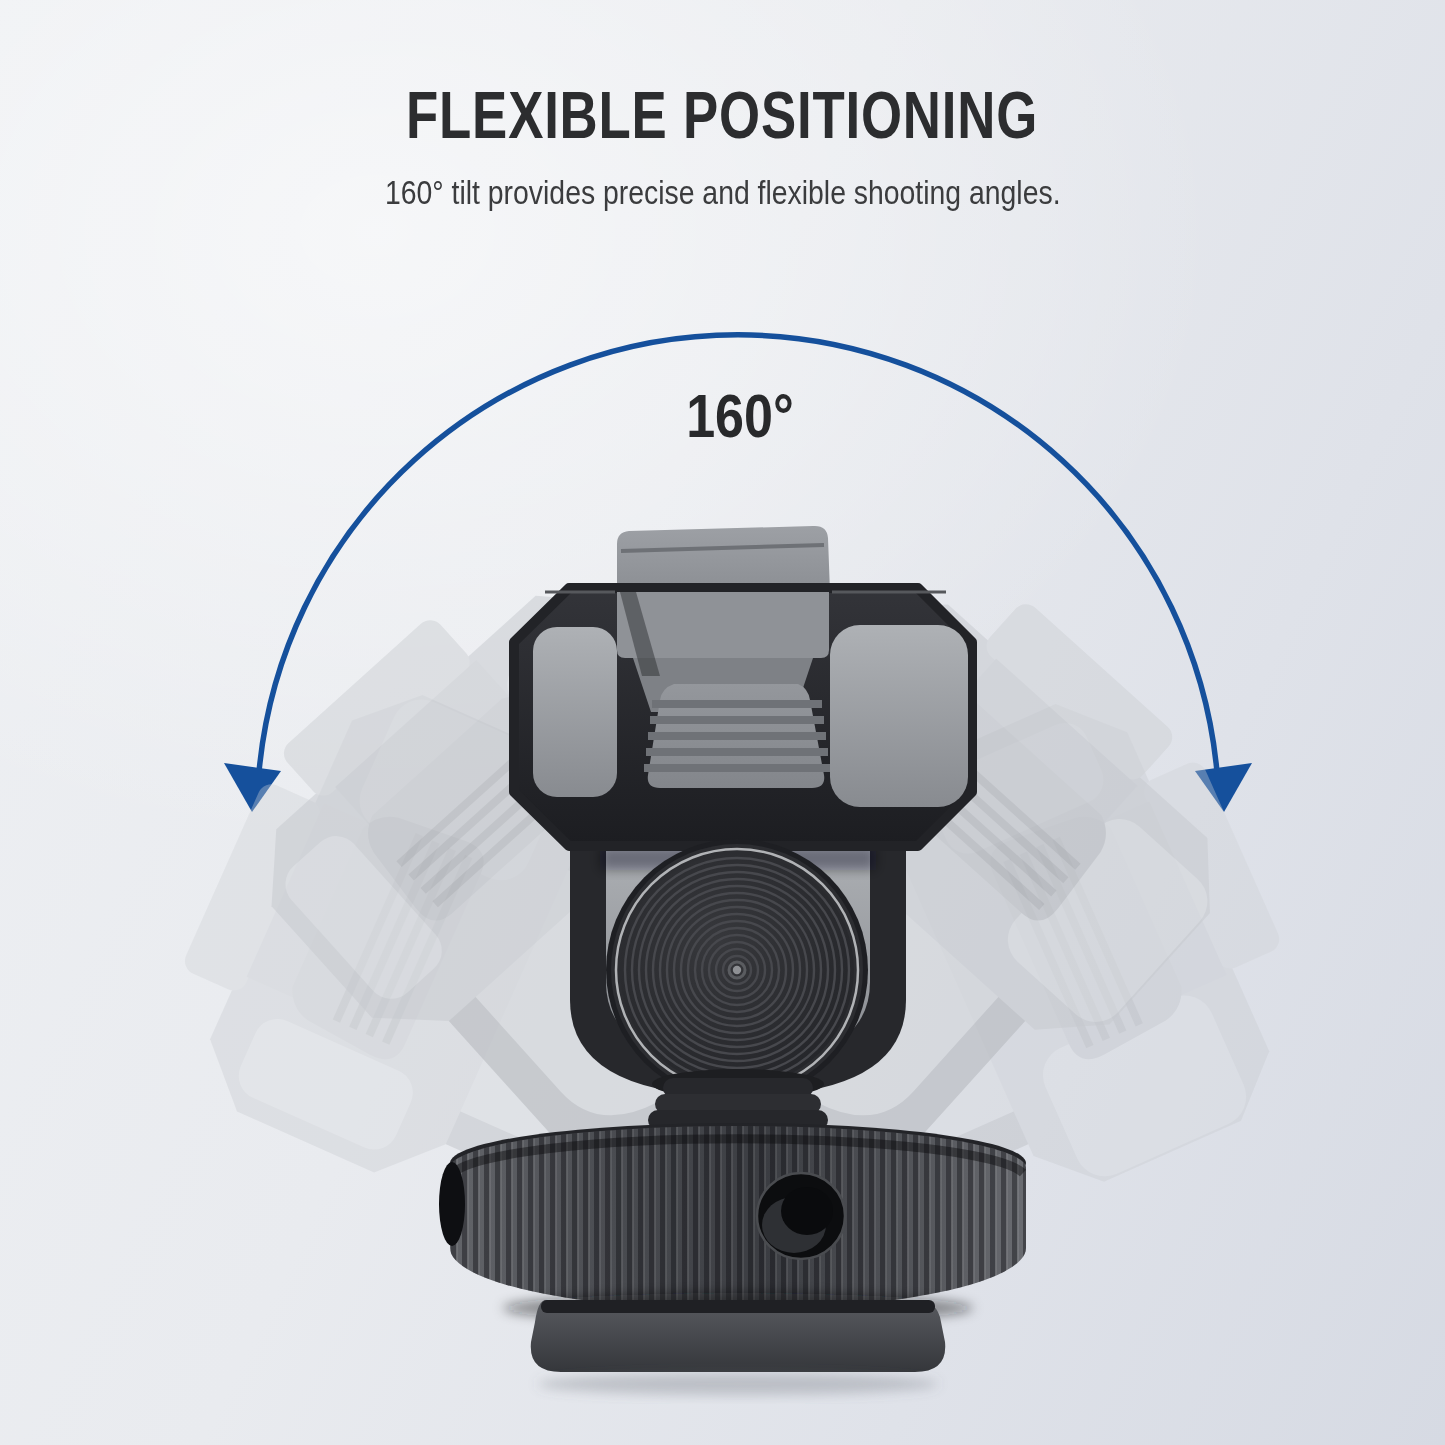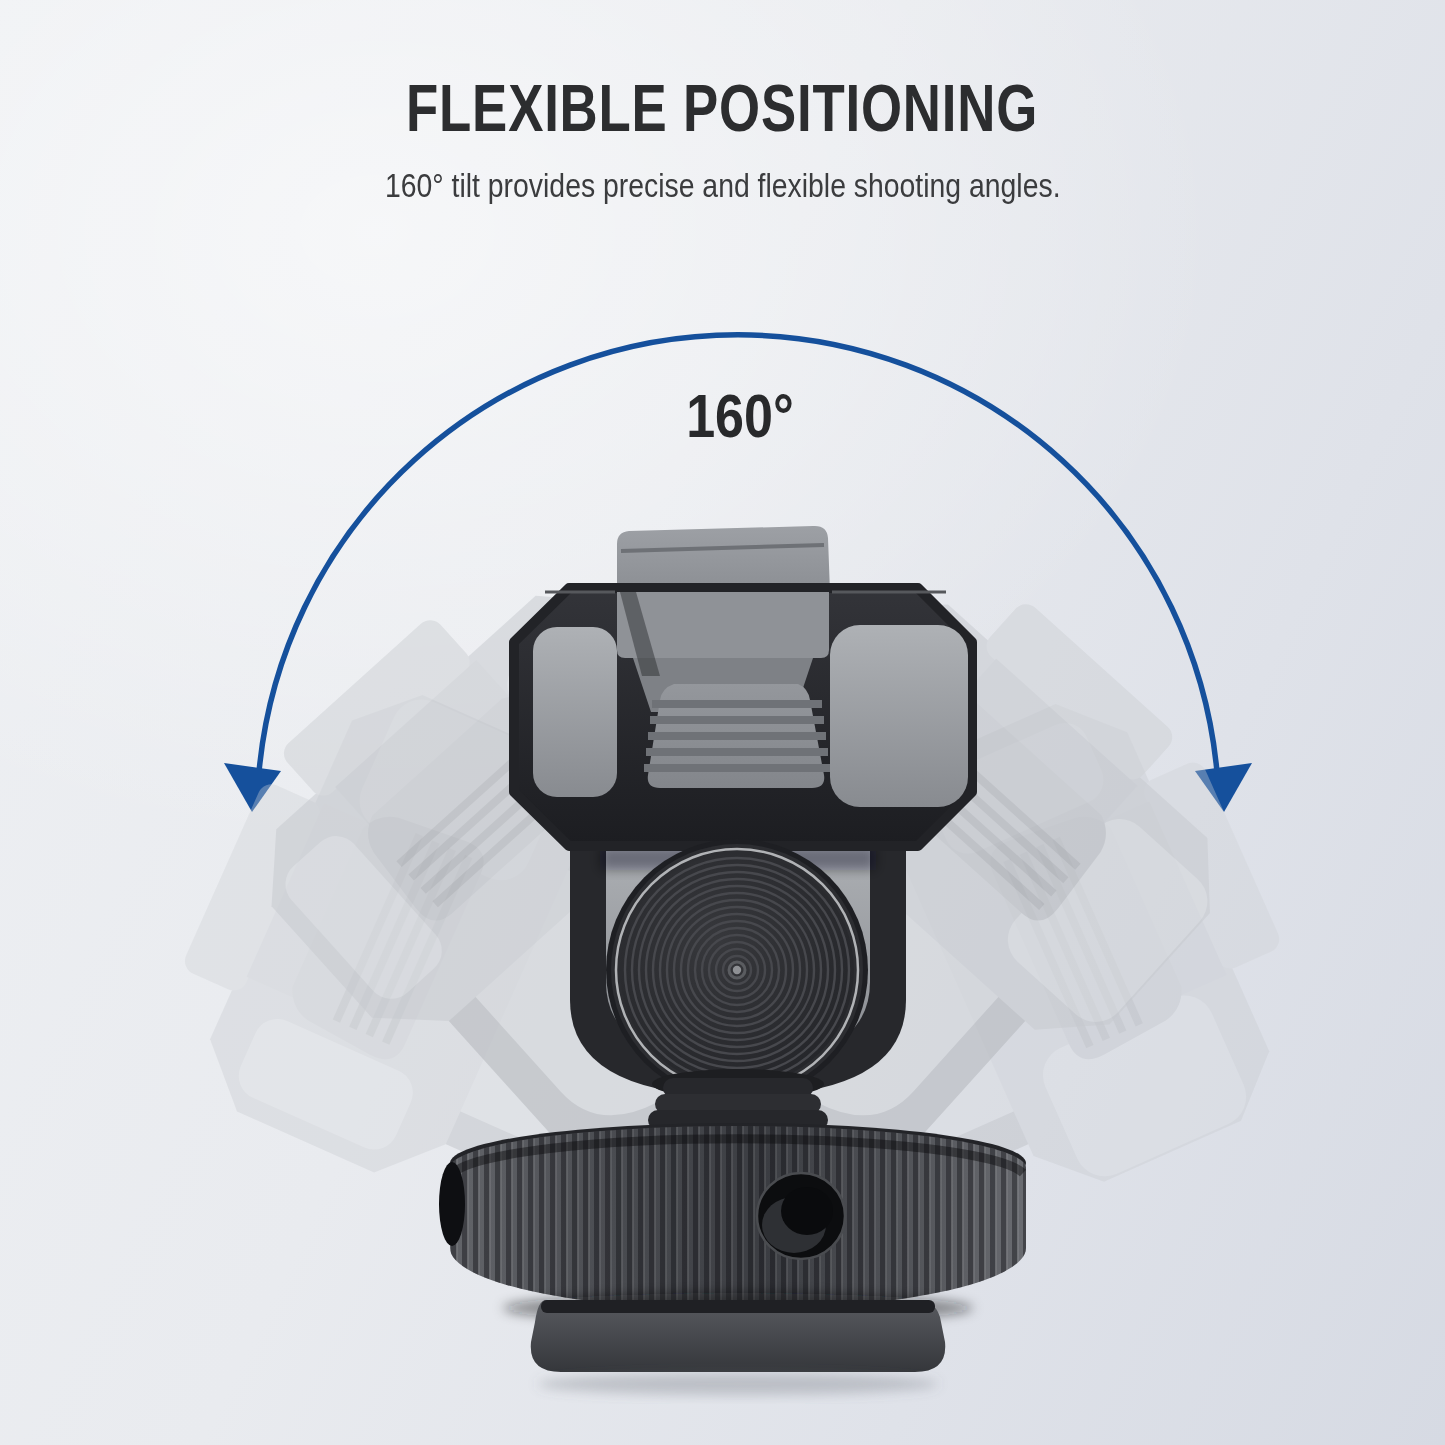--- a/index.html
+++ b/index.html
@@ -3,21 +3,21 @@
 <meta charset="utf-8">
 <style>
   html,body{margin:0;padding:0;background:#cfd3da;}
   .stage{
     position:relative;width:1445px;height:1445px;overflow:hidden;
     font-family:"Liberation Sans","DejaVu Sans",sans-serif;
     background:
       radial-gradient(95% 70% at 26% 16%, rgba(255,255,255,.55), rgba(255,255,255,0) 62%),
       linear-gradient(116deg,#eef0f3 0%,#e9ebef 42%,#dfe2e9 74%,#d6dae3 100%);
   }
-  .header{position:absolute;top:75px;left:0;right:0;text-align:center;}
+  .header{position:absolute;top:82px;left:0;right:0;text-align:center;}
   .title{margin:0;font-size:66px;line-height:1;font-weight:700;color:#2c2d2f;letter-spacing:1px;white-space:nowrap;}
   .subtitle{margin:27px 0 0;font-size:33px;line-height:1.1;font-weight:400;color:#3b3c3e;white-space:nowrap;}
   .squeeze{display:inline-block;transform:scaleX(.80);transform-origin:50% 50%;}
   .squeeze2{display:inline-block;transform:scaleX(.86);transform-origin:50% 50%;}
   svg.diagram{position:absolute;left:0;top:0;width:1445px;height:1445px;}
   .angle-text{font-family:"Liberation Sans","DejaVu Sans",sans-serif;font-size:62px;font-weight:700;}
 </style>
 </head>
 <body>
 

